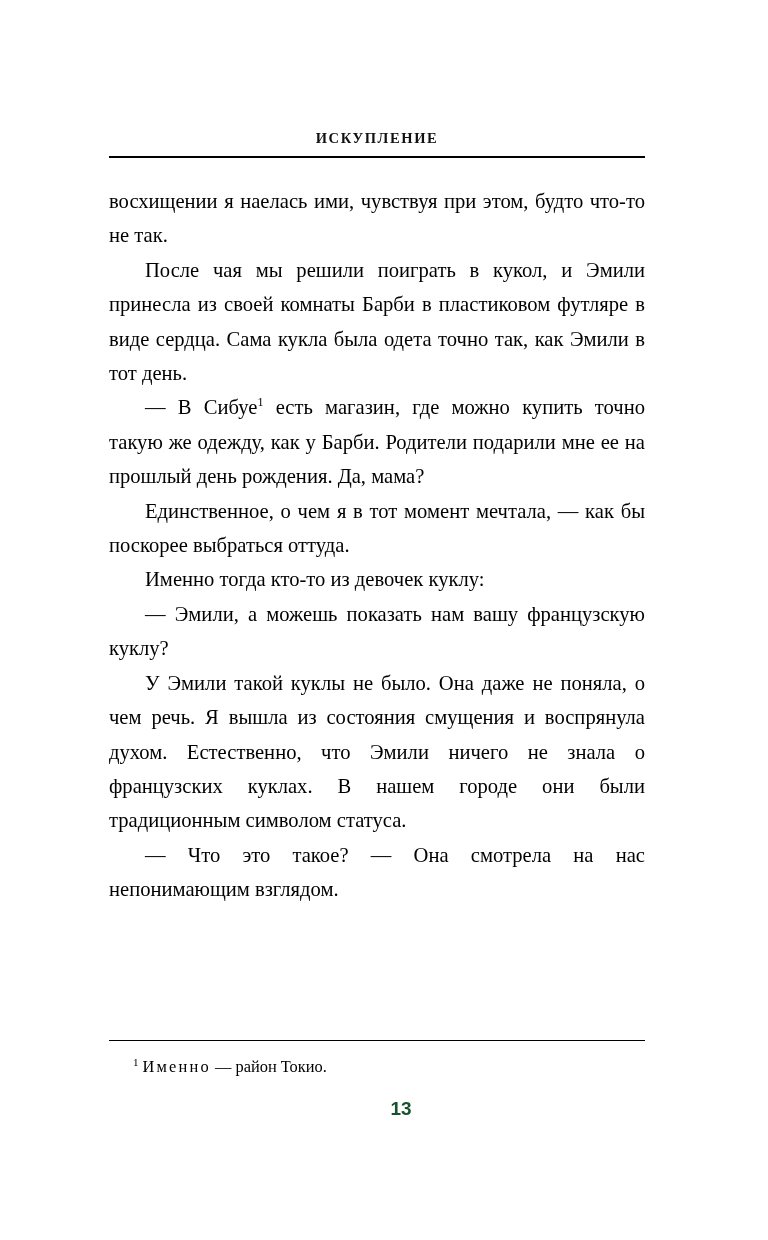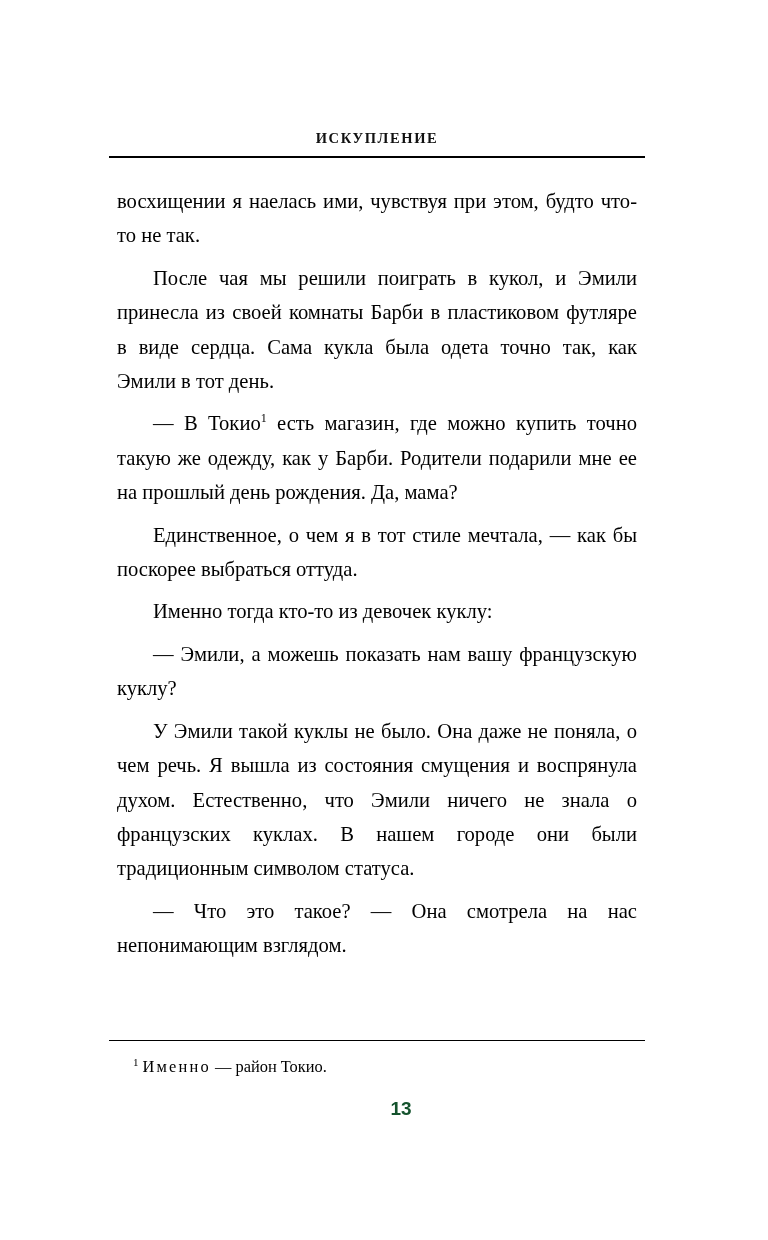--- a/index.html
+++ b/index.html
@@ -38,21 +38,21 @@
     text-transform: uppercase;
     padding-bottom: 9px;
     color: #111111;
   }
   .head-rule {
     border-bottom: 2.4px solid #000000;
     width: 100%;
     margin-bottom: 26px;
   }
   .body-text p {
-    margin: 8px;
+    margin: 0;
     font-size: 20.6px;
     line-height: 34.4px;
     text-align: justify;
     text-justify: inter-word;
     hyphens: manual;
     color: #000000;
   }
   .body-text p.indent {
     text-indent: 36px;
   }
@@ -104,22 +104,22 @@
 <div class="page">
 
   <div class="content">
 
     <div class="running-head">ИСКУПЛЕНИЕ</div>
     <div class="head-rule"></div>
 
     <div class="body-text">
       <p>восхищении я наелась ими, чувствуя при этом, будто что-то не так.</p>
       <p class="indent">После чая мы решили поиграть в кукол, и Эмили принесла из своей комнаты Барби в пластиковом футляре в виде сердца. Сама кукла была одета точно так, как Эмили в тот день.</p>
-      <p class="indent"><span>— В Токио</span><sup class="fn-ref">1</sup><span> есть магазин, где можно купить точно такую же одежду, как у Барби. Родители подарили мне ее на прошлый день рождения. Да, мама?</span></p>
-      <p class="indent">Единственное, о чем я в тот стиле мечтала, — как бы поскорее выбраться оттуда.</p>
+      <p class="indent"><span>— В Сибуе</span><sup class="fn-ref">1</sup><span> есть магазин, где можно купить точно такую же одежду, как у Барби. Родители подарили мне ее на прошлый день рождения. Да, мама?</span></p>
+      <p class="indent">Единственное, о чем я в тот момент мечтала, — как бы поскорее выбраться оттуда.</p>
       <p class="indent">Именно тогда кто-то из девочек куклу:</p>
       <p class="indent">— Эмили, а можешь показать нам вашу французскую куклу?</p>
       <p class="indent">У Эмили такой куклы не было. Она даже не поняла, о чем речь. Я вышла из состояния смущения и воспрянула духом. Естественно, что Эмили ничего не знала о французских куклах. В нашем городе они были традиционным символом статуса.</p>
       <p class="indent">— Что это такое? — Она смотрела на нас непонимающим взглядом.</p>
     </div>
 
   </div>
 
   <div class="footnote-area">
     <div class="foot-rule"></div>

